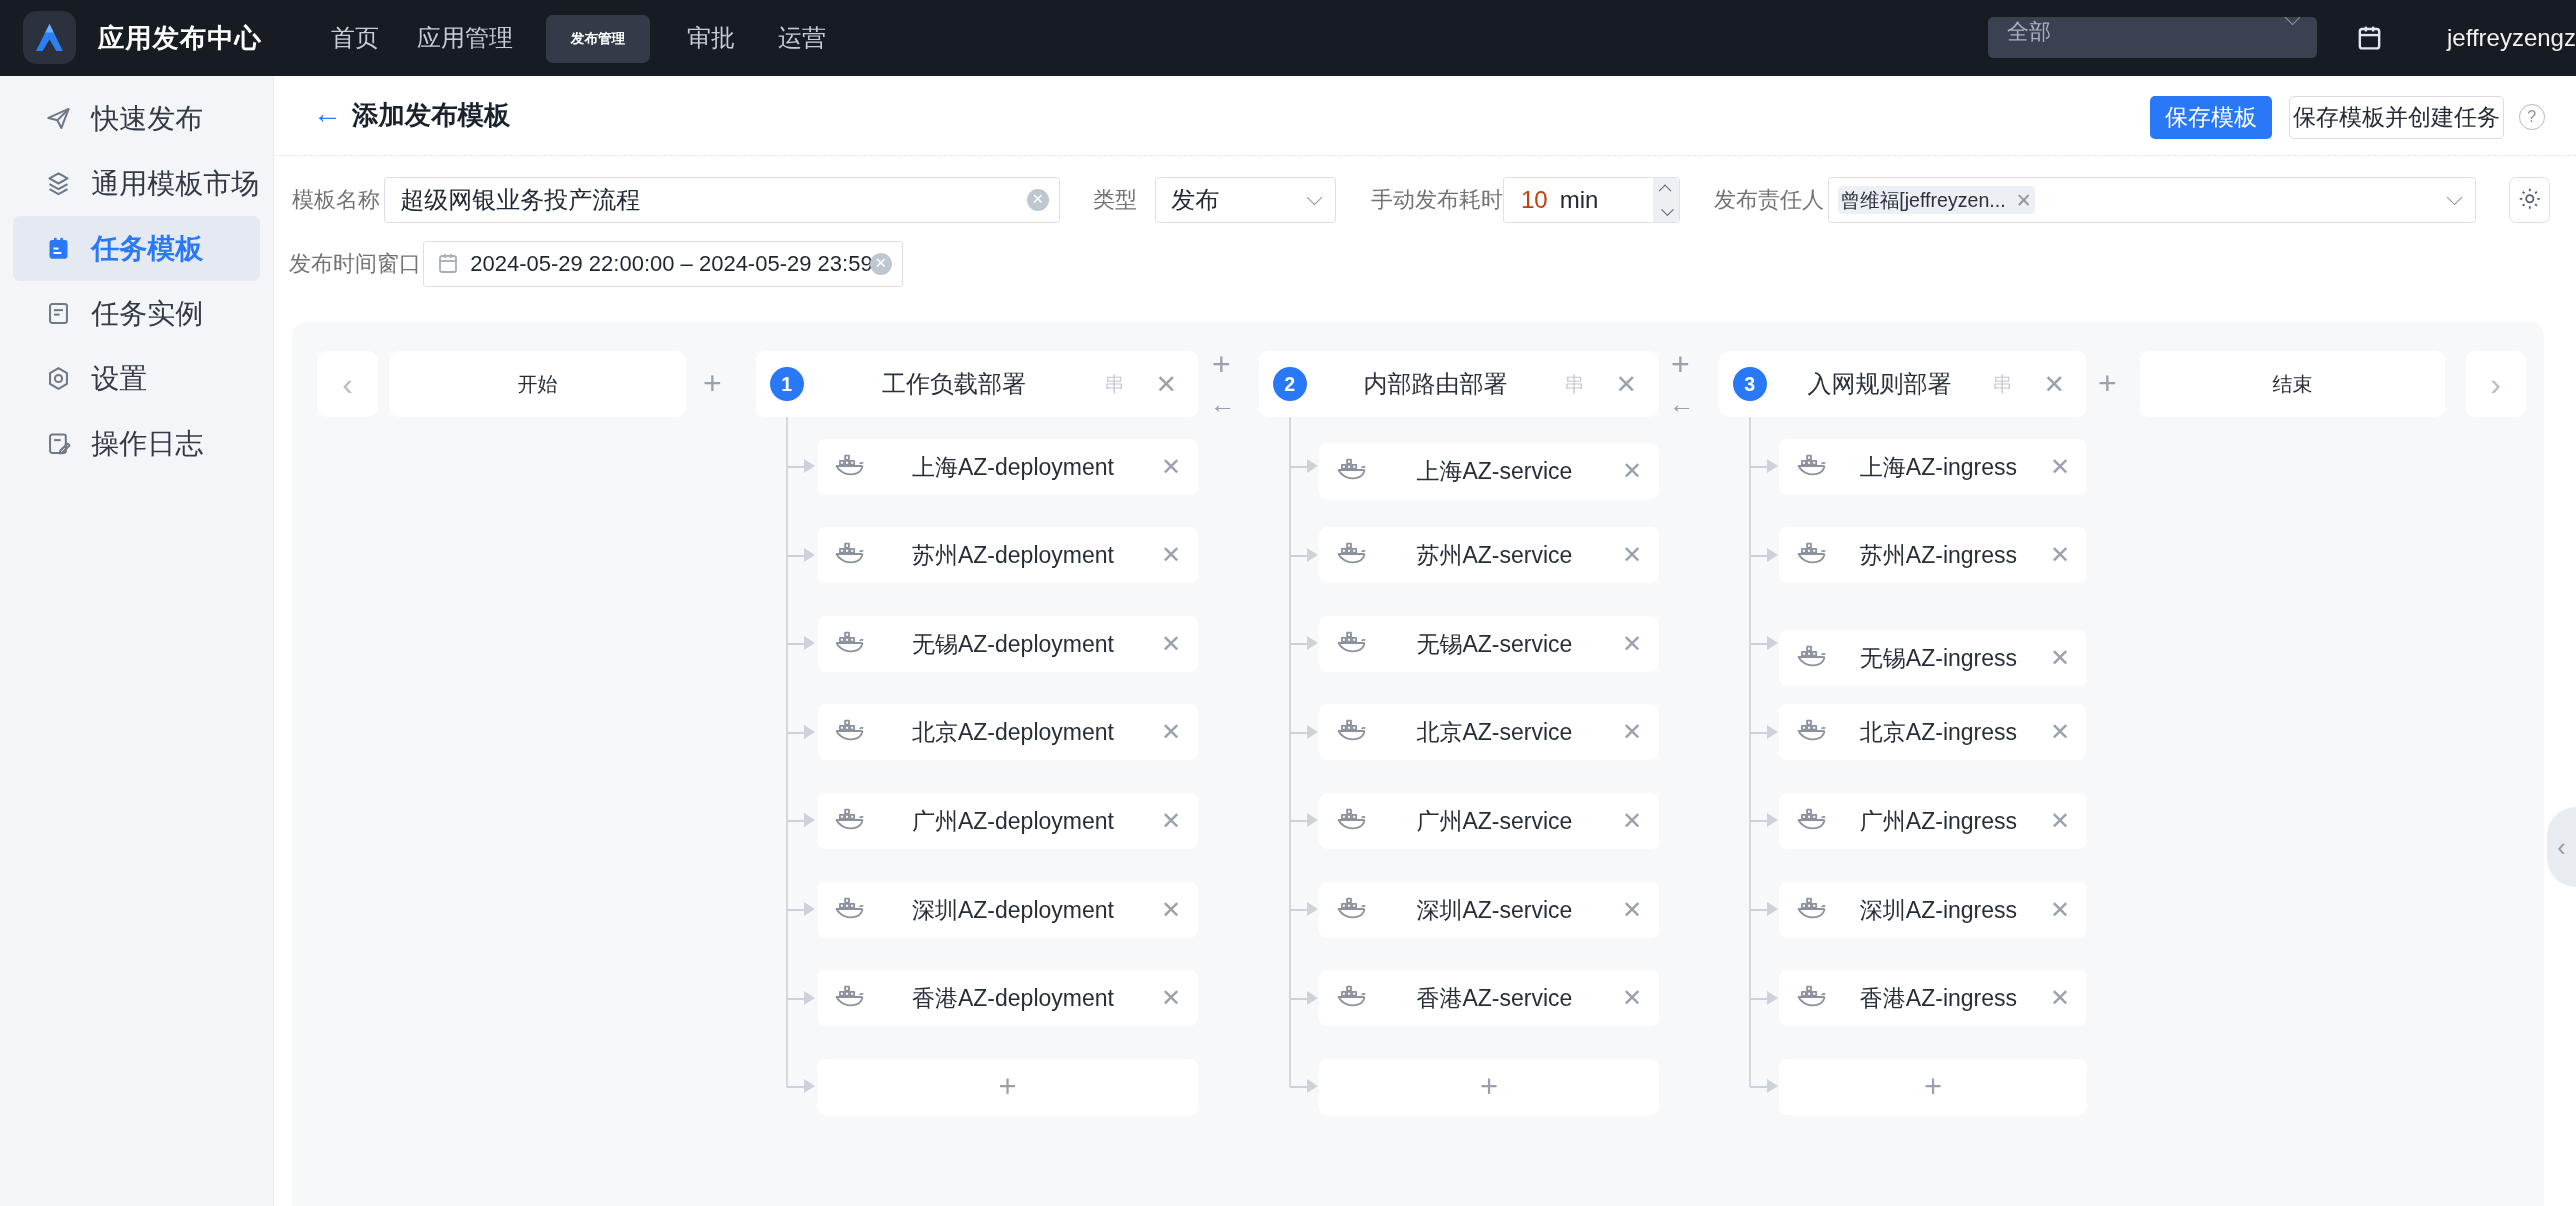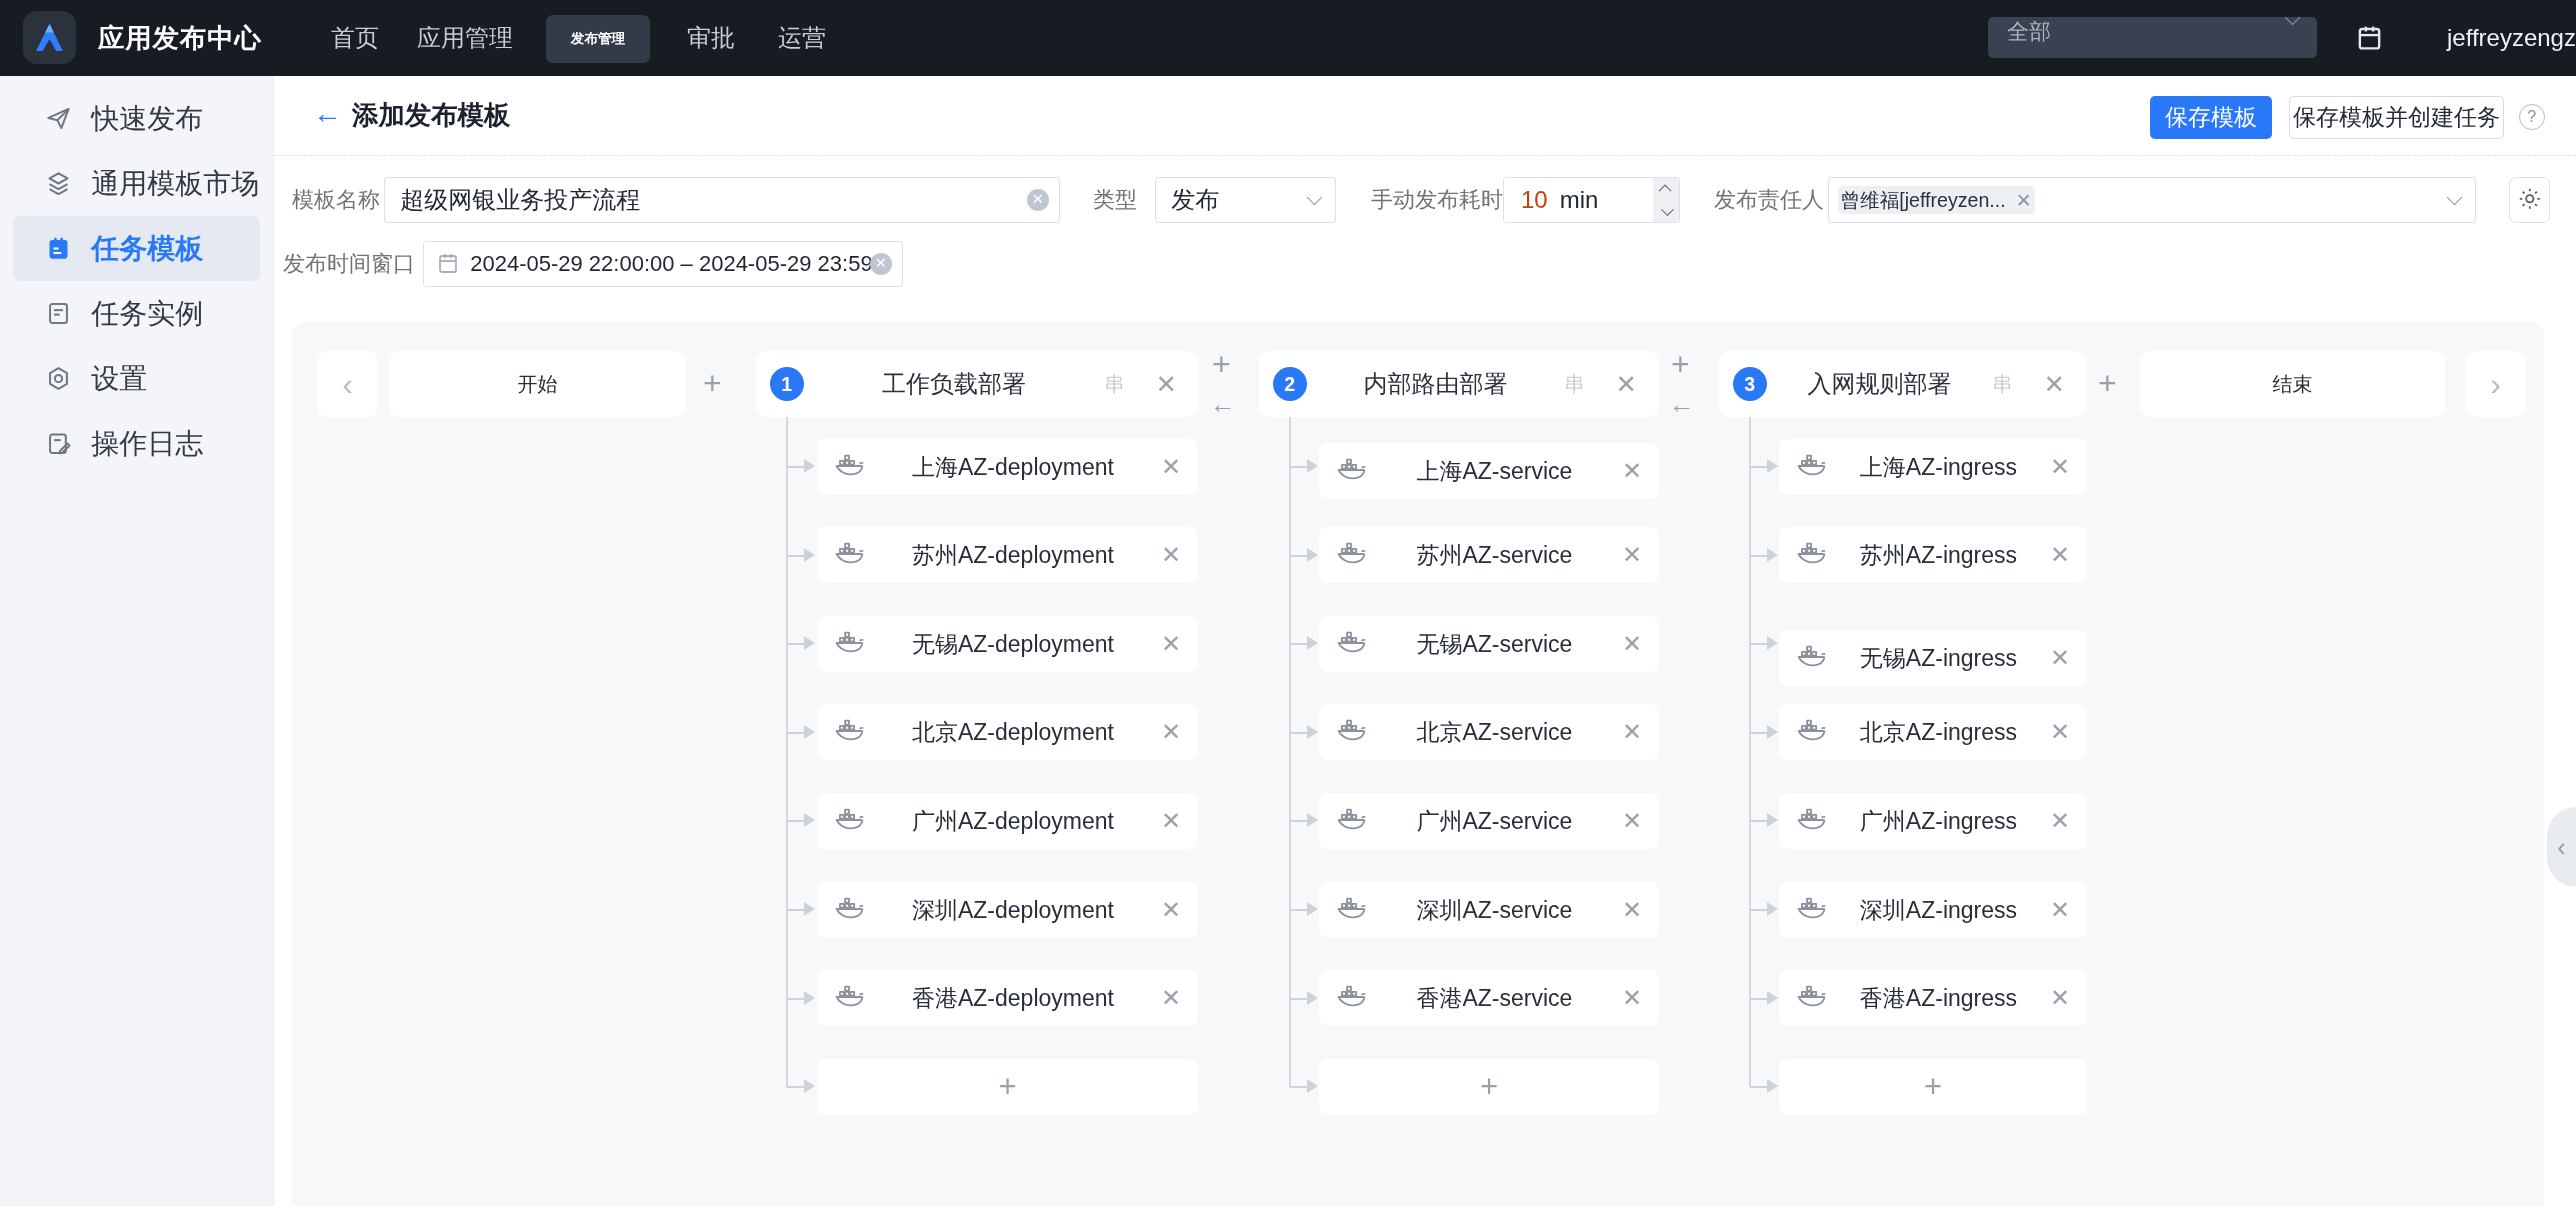--- a/index.html
+++ b/index.html
@@ -221,21 +221,21 @@
       <span>
         <svg width="25.6" height="25.6" viewBox="0 0 24 24" fill="none" stroke="currentColor" stroke-width="1.7">
             <circle cx="12" cy="12" r="3.4"></circle>
             <path d="M12 2.6 V5 M12 19 V21.4 M2.6 12 H5 M19 12 H21.4 M5.4 5.4 L7 7 M17 17 L18.6 18.6 M18.6 5.4 L17 7 M7 17 L5.4 18.6"></path>
           </svg>
       </span>
     </div>
   </div>
 
   <div class="form-row row2">
-    <span class="f-label" style="left:9px">发布时间窗口</span>
+    <span class="f-label" style="left:15px">发布时间窗口</span>
     <div class="f-box" style="left:149px;width:480px">
       <span class="date-cal-ic">
         <svg width="24" height="24" viewBox="0 0 24 24" fill="none" stroke="currentColor" stroke-width="1.8">
             <rect x="4" y="5" width="16" height="16" rx="2"></rect>
             <line x1="4" y1="10" x2="20" y2="10"></line>
             <line x1="9" y1="3" x2="9" y2="7"></line>
             <line x1="15" y1="3" x2="15" y2="7"></line>
           </svg>
       </span>
       <span class="date-text">2024-05-29 22:00:00 – 2024-05-29 23:59:59</span>

